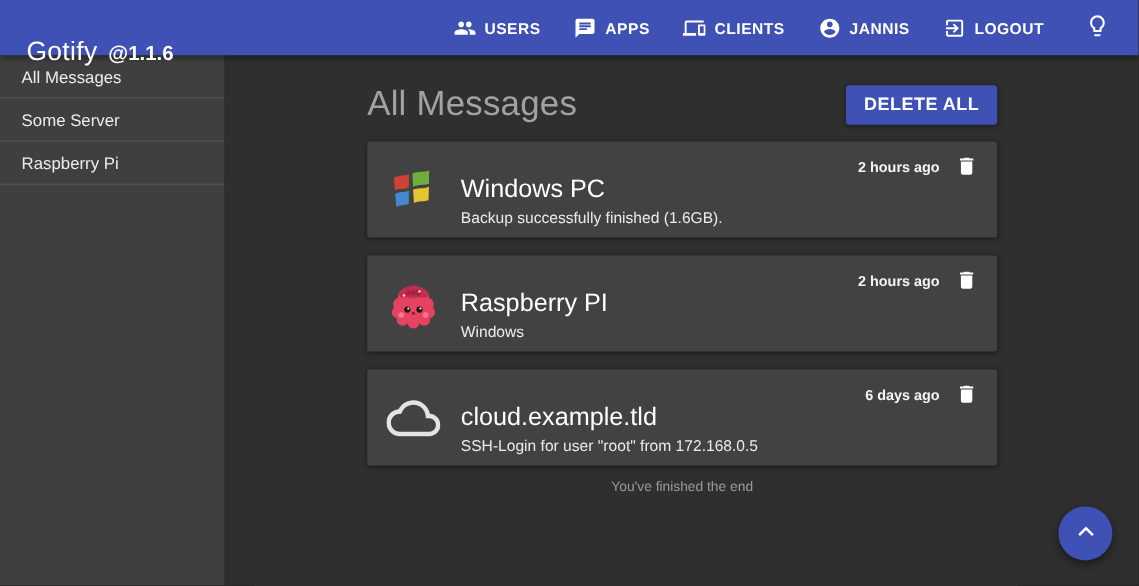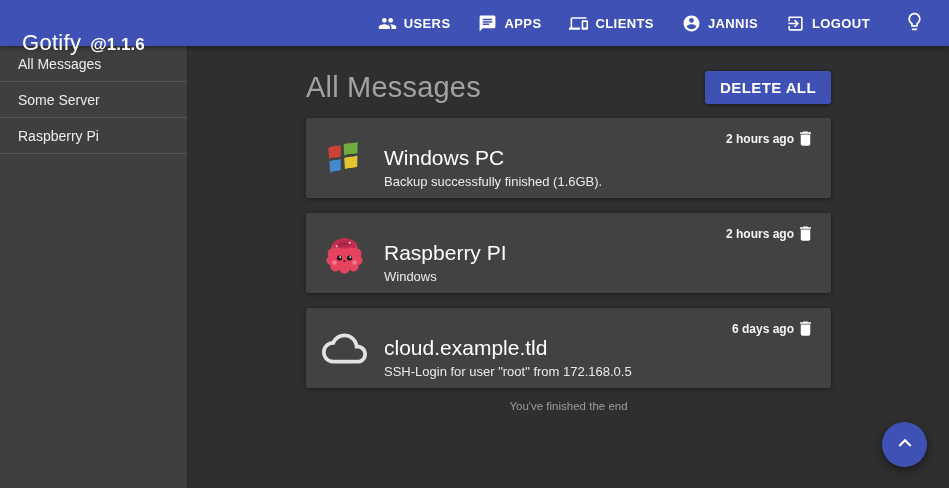--- a/index.html
+++ b/index.html
@@ -61,21 +61,21 @@
   .card{
     background:var(--card-bg);border-radius:2px;height:80px;
     box-shadow:0 1px 4px rgba(0,0,0,.45);
     display:flex;align-items:stretch;padding:0 16px;margin-bottom:15px;
   }
   .card-icon{width:45px;height:45px;align-self:center;margin-right:17px;flex:0 0 45px;}
   .card-icon svg{width:45px;height:45px;display:block;}
   .card-body{flex:1;padding-top:27px;min-width:0;}
   .card-title{font-size:21px;font-weight:400;color:#fff;line-height:1.25;}
   .card-text{font-size:13px;color:#ebebeb;margin-top:3px;}
-  .card-meta{display:flex;align-items:flex-start;gap:2px;padding-top:14px;}
+  .card-meta{display:flex;align-items:flex-start;gap:13px;padding-top:14px;}
   .card-time{font-size:12px;font-weight:700;color:#f5f5f5;white-space:nowrap;}
   .trash-btn{background:none;border:none;cursor:pointer;padding:0;margin-top:-3px;}
   .trash-btn svg{width:19px;height:19px;fill:#fff;}
 
   .end-text{text-align:center;font-size:11.5px;color:#9b9b9b;margin-top:-3px;}
 
   .fab{
     position:absolute;right:22px;bottom:21px;width:45px;height:45px;border-radius:50%;
     background:var(--accent);border:none;cursor:pointer;
     display:flex;align-items:center;justify-content:center;

